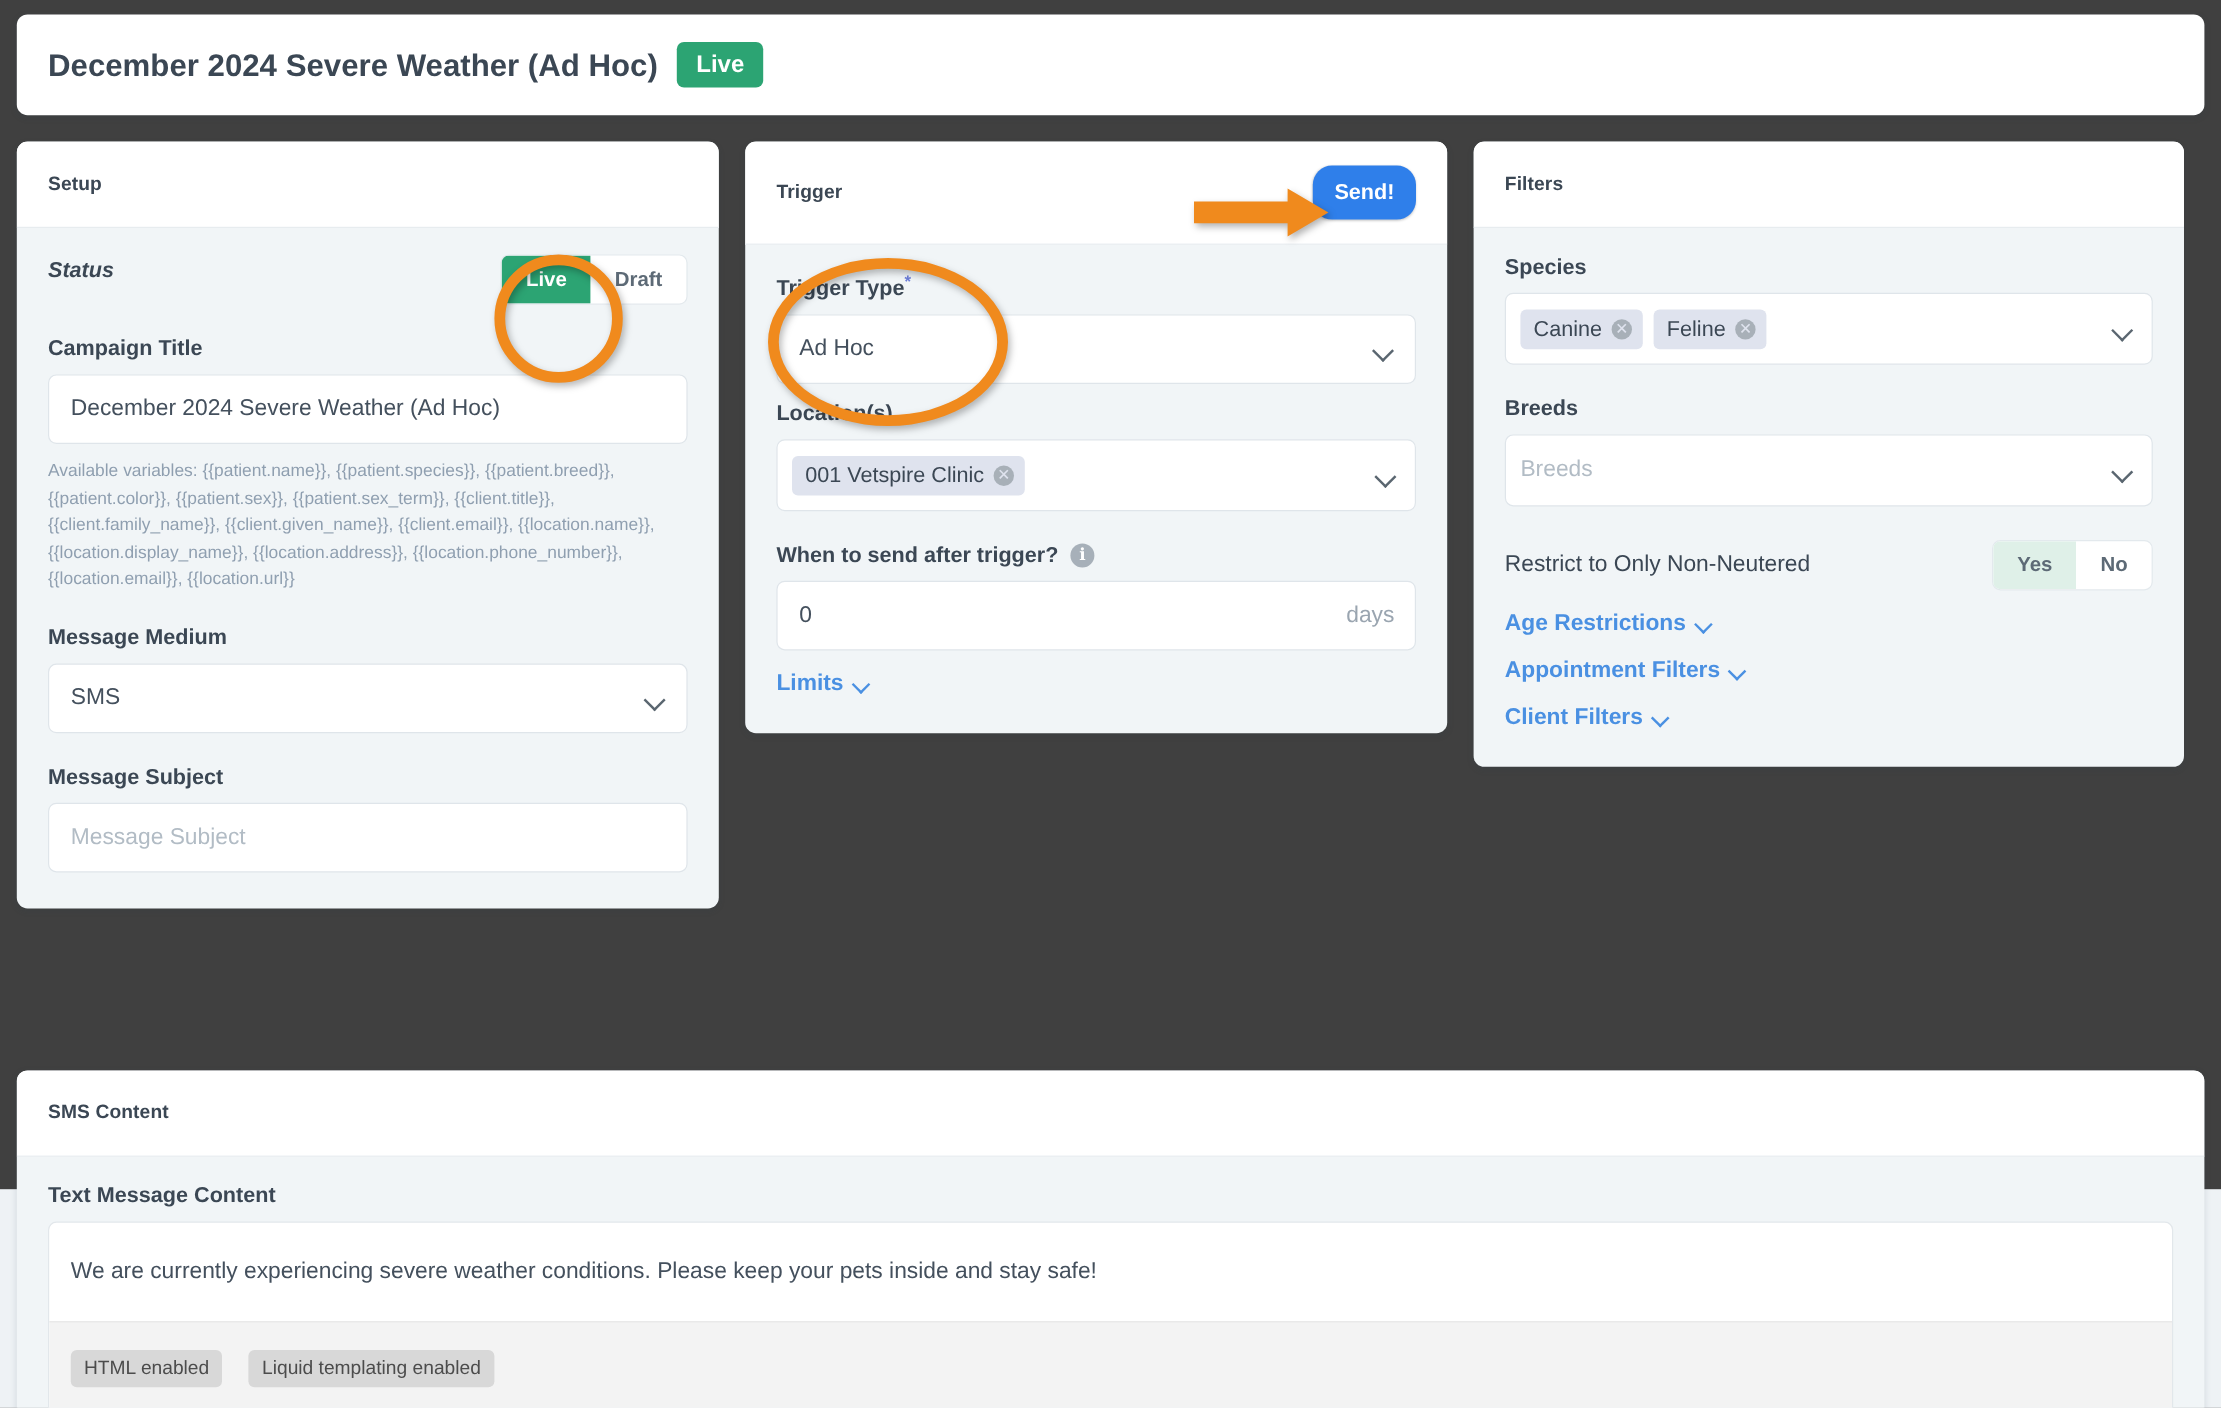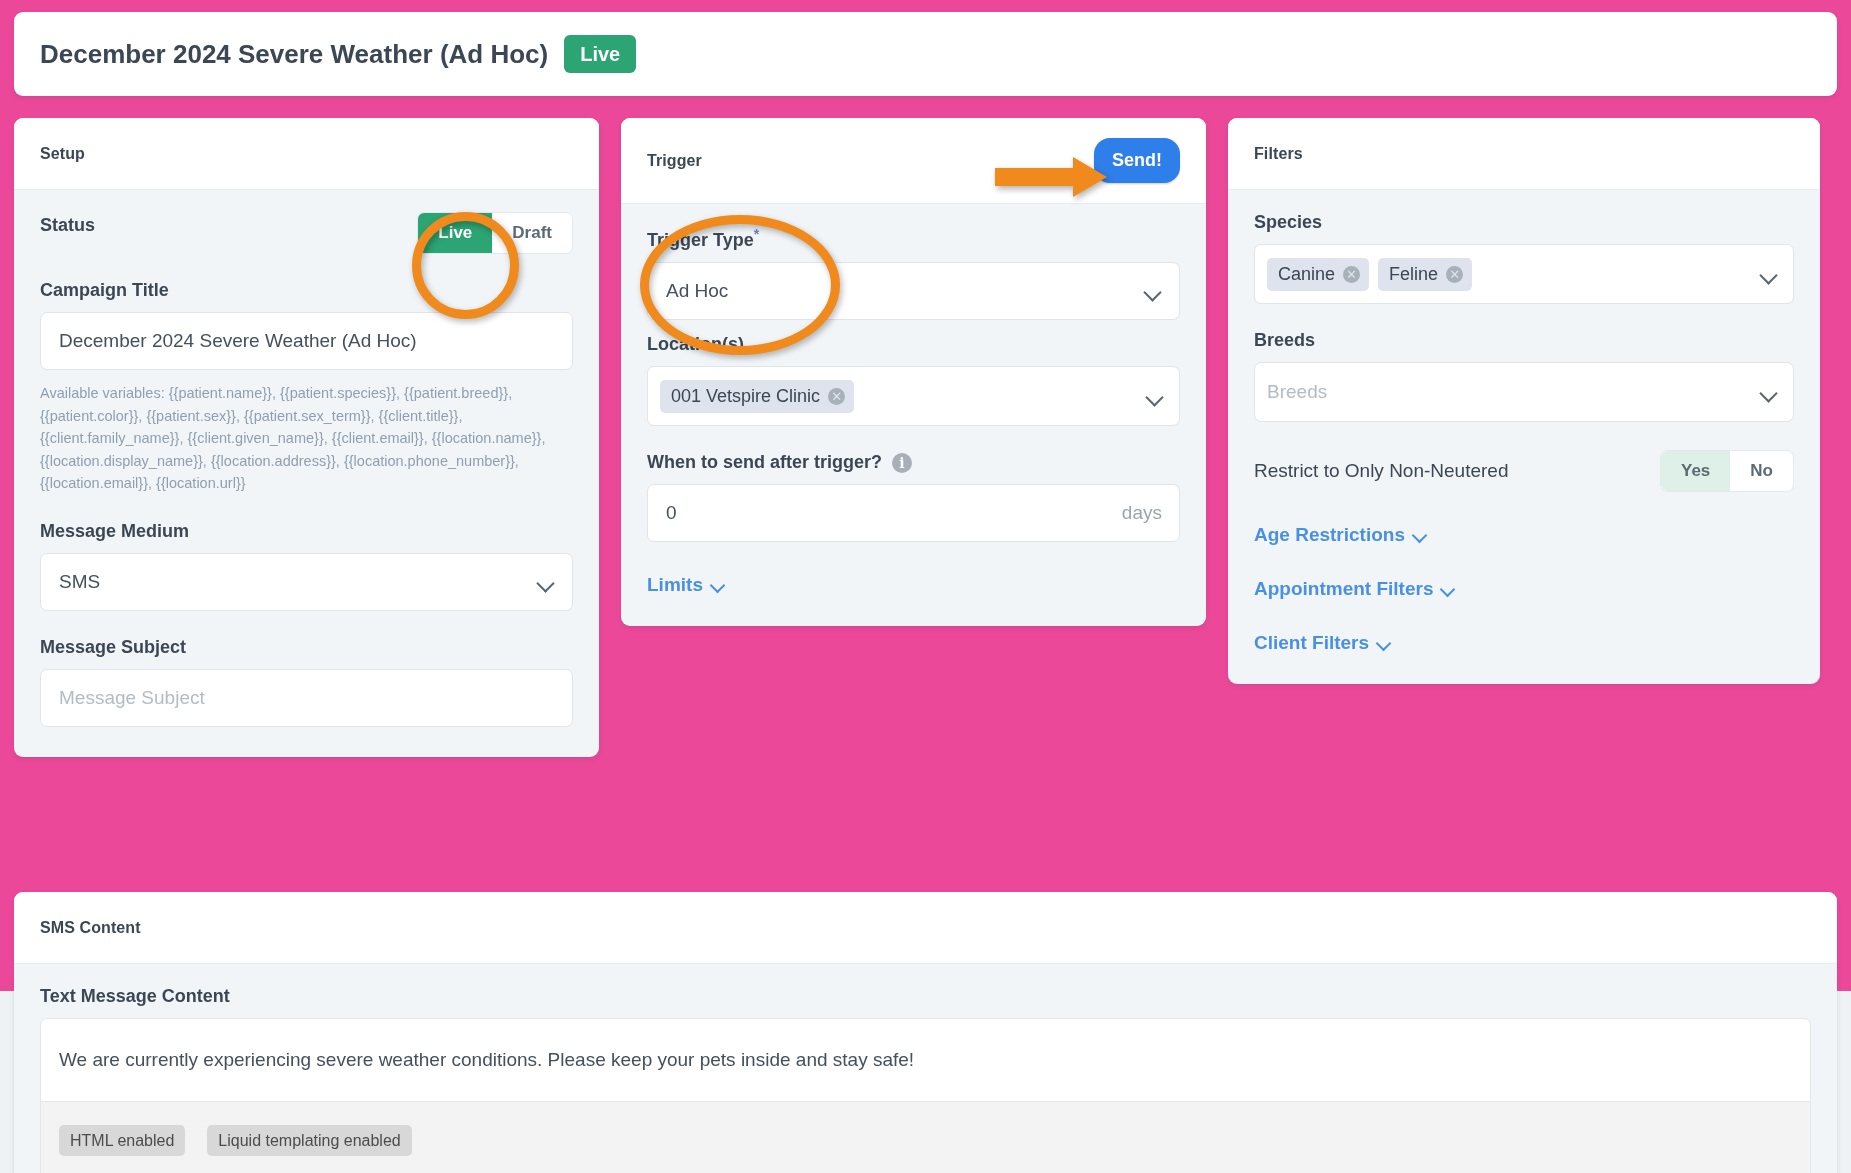--- a/index.html
+++ b/index.html
@@ -9,21 +9,21 @@
     height: 1173px;
     background: #eef2f5;
     font-family: "Liberation Sans", sans-serif;
     overflow: hidden;
   }
 
   .page {
     position: relative;
     width: 1851px;
     height: 991px;
-    background: #ec4899;
+    background: #404040;
     padding: 12px 14px;
   }
 
   
   .card {
     background: #f1f5f7;
     border-radius: 9px;
     box-shadow: 0 2px 5px rgba(40,60,80,.13);
     overflow: hidden;
   }
@@ -188,21 +188,21 @@
     cursor: pointer;
     font-family: "DejaVu Sans", sans-serif;
   }
   .chipbox-ph { flex: 1; color: #b2bcc5; font-size: 19px; }
 
   
   .link-row {
     font-size: 19px;
     font-weight: bold;
     color: #4a90e2;
-    margin-top: 32px;
+    margin-top: 17px;
     cursor: pointer;
     display: flex;
     align-items: center;
     gap: 8px;
   }
   .chev-sm {
     width: 13px; height: 9px;
     position: relative;
     display: inline-block;
   }
@@ -311,21 +311,21 @@
 
   <div class="columns">
 
     <div class="card col-setup">
       <div class="card-head">
         <span class="card-title">Setup</span>
       </div>
       <div class="card-body">
 
         <div class="row-between" style="margin-bottom:26px;">
-          <span class="field-label" style="margin-bottom:15px;">Status</span>
+          <span class="field-label" style="margin-bottom:15px;font-style:italic;">Status</span>
           <div class="toggle">
             <div class="on-green">Live</div>
             <div>Draft</div>
           </div>
         </div>
 
         <label class="field-label">Campaign Title</label>
         <div class="input">December 2024 Severe Weather (Ad Hoc)</div>
 
         <div class="helper">Available variables: {{patient.name}}, {{patient.species}}, {{patient.breed}}, {{patient.color}}, {{patient.sex}}, {{patient.sex_term}}, {{client.title}}, {{client.family_name}}, {{client.given_name}}, {{client.email}}, {{location.name}}, {{location.display_name}}, {{location.address}}, {{location.phone_number}}, {{location.email}}, {{location.url}}</div>

